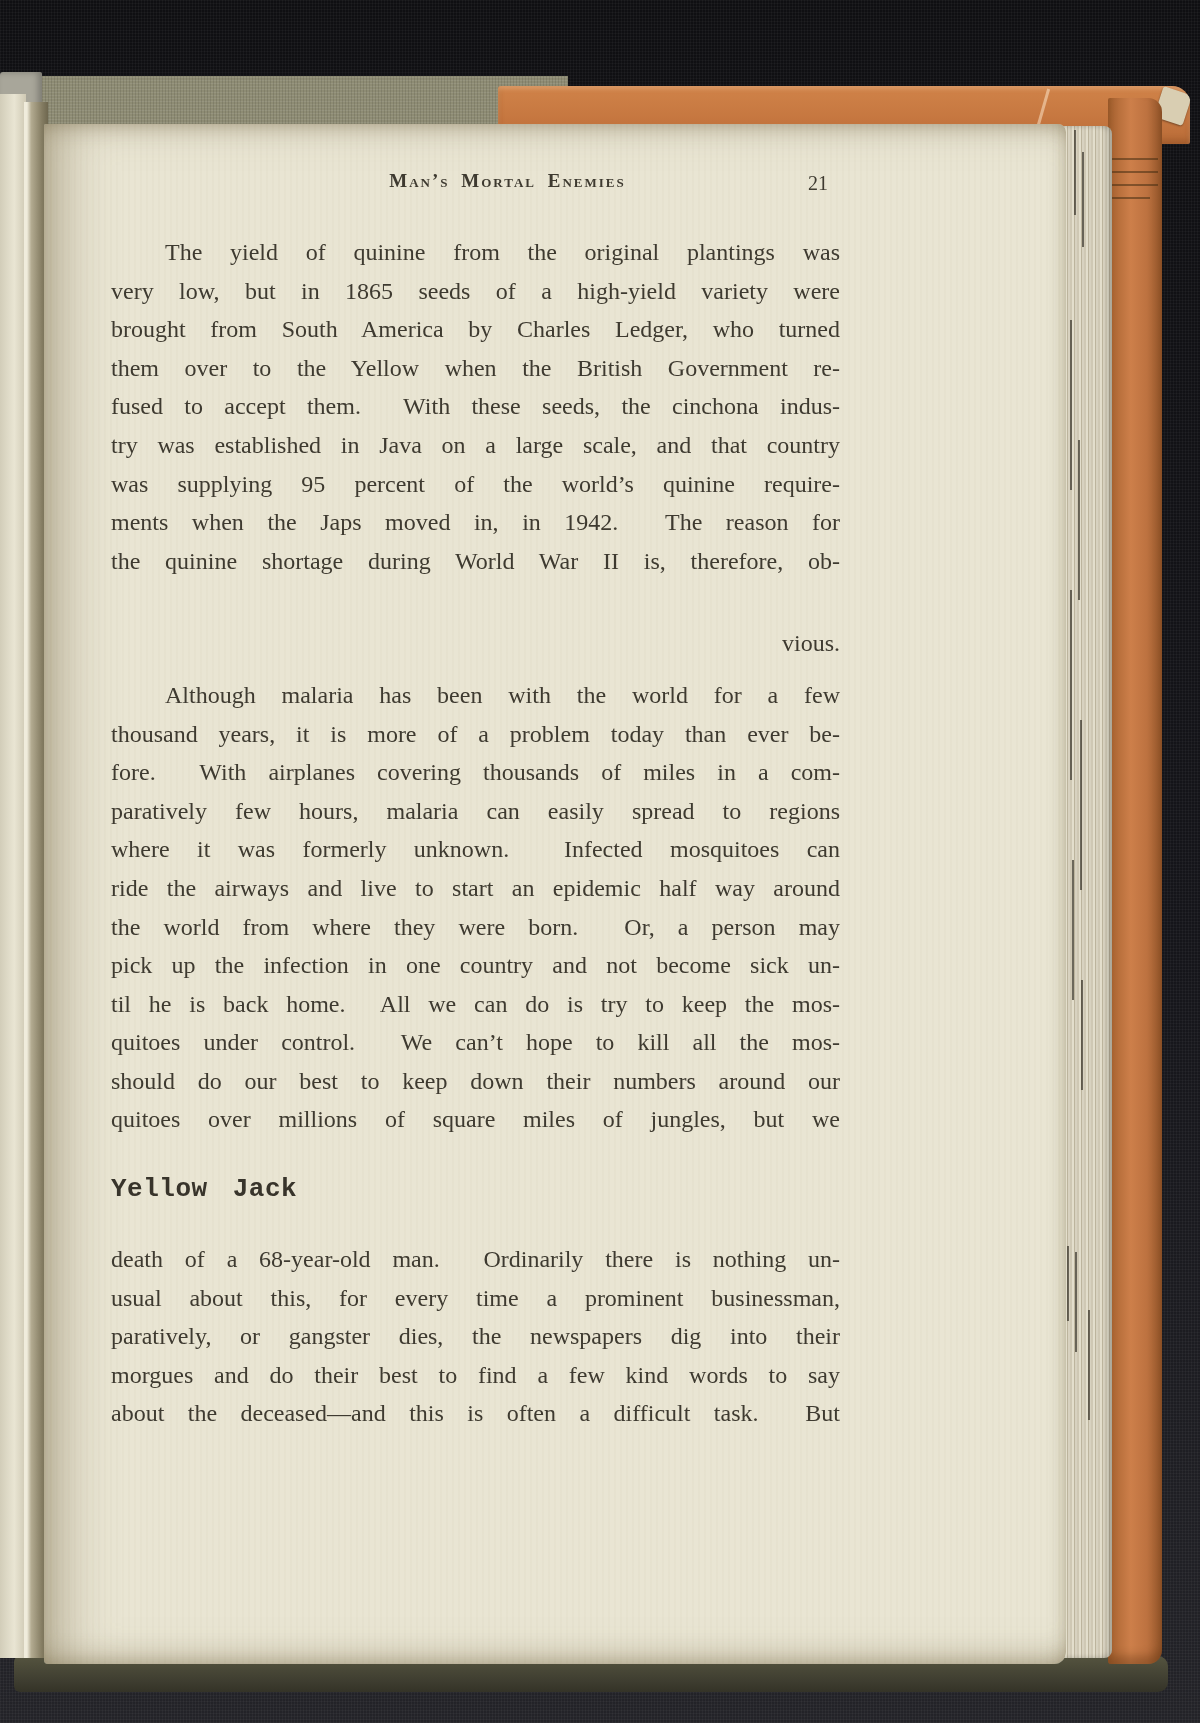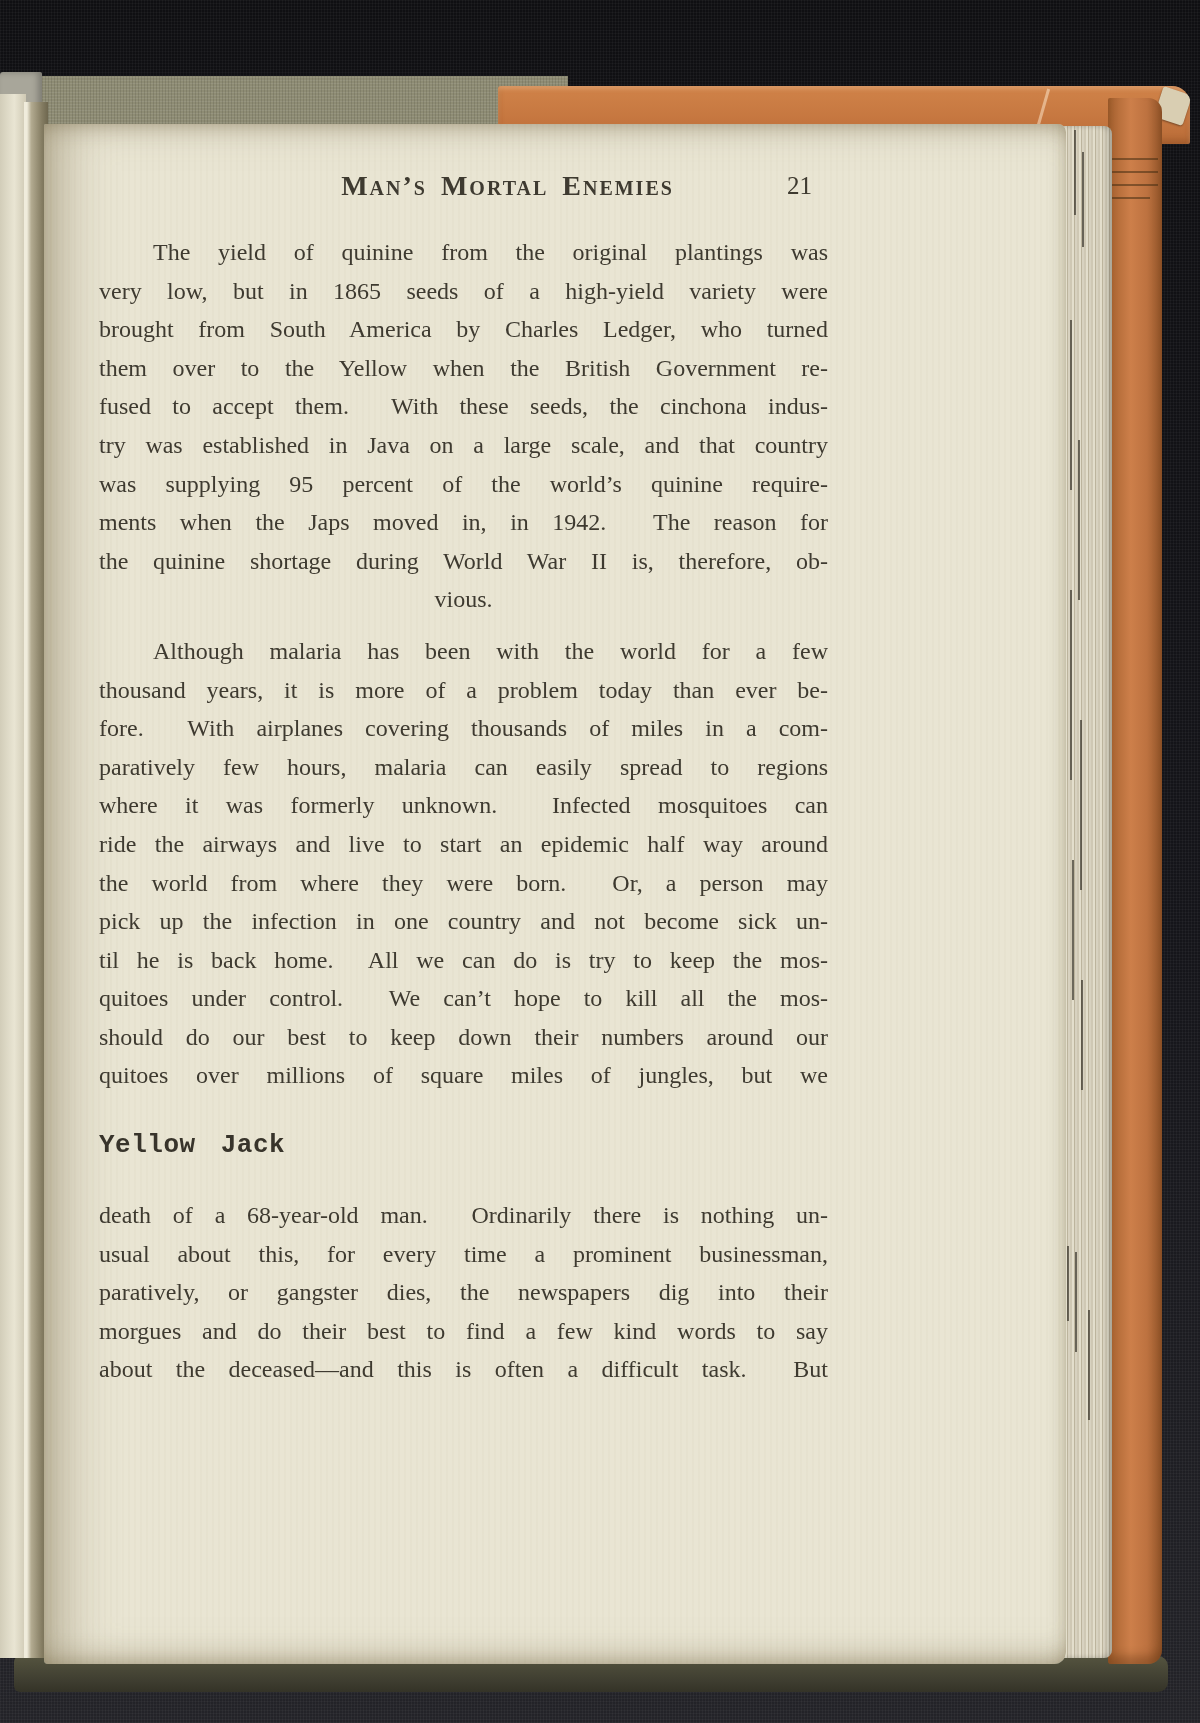--- a/index.html
+++ b/index.html
@@ -81,33 +81,33 @@
       inset 30px 0 55px -20px rgba(110,95,60,0.55),
       inset 0 14px 22px -14px rgba(120,105,70,0.45),
       inset -10px 0 18px -10px rgba(120,105,70,0.30),
       inset 0 -18px 28px -18px rgba(110,95,60,0.45);
   }
   
   .header-row { position:absolute; left:99px; top:170px; width:729px; height:42px; color:var(--ink, #3e3a30); }
   .page-title {
     position:absolute; left:0; right:0; padding-left:88px; text-align:center;
     font-family:"Liberation Serif", serif;
-    font-variant-caps:small-caps; font-weight:600; font-size:28px;
+    font-variant-caps:small-caps; font-weight:600; font-size:19px;
     letter-spacing:2px; word-spacing:5px;
   }
-  .page-number { position:absolute; right:16px; top:2px; font-size:25px; }
-  .text-column { position:absolute; left:99px; top:233px; width:729px; color:var(--ink, #3e3a30); }
+  .page-number { position:absolute; right:0; top:2px; font-size:20px; }
+  .text-column { position:absolute; left:111px; top:233px; width:729px; color:var(--ink, #3e3a30); }
   .para { margin:0 0 13px 0; font-size:24px; }
   .line {
     height:38.6px; line-height:38.6px; overflow:hidden;
     text-align:justify;
   }
   .line::after { content:""; display:inline-block; width:100%; height:0; }
   .line.first { text-indent:54px; }
-  .line.nojust { text-align:center; }
+  .line.nojust { text-align:right;margin-top:44px; }
   .line.nojust::after { content:none; }
   .section-heading {
     margin:30px 0 31px 0;
     font-family:Liberation Mono, monospace;
     font-weight:700; font-size:26px; line-height:40px;
     letter-spacing:0.5px; word-spacing:9px;
     color:#38342b;
   }
 </style>
 </head>

